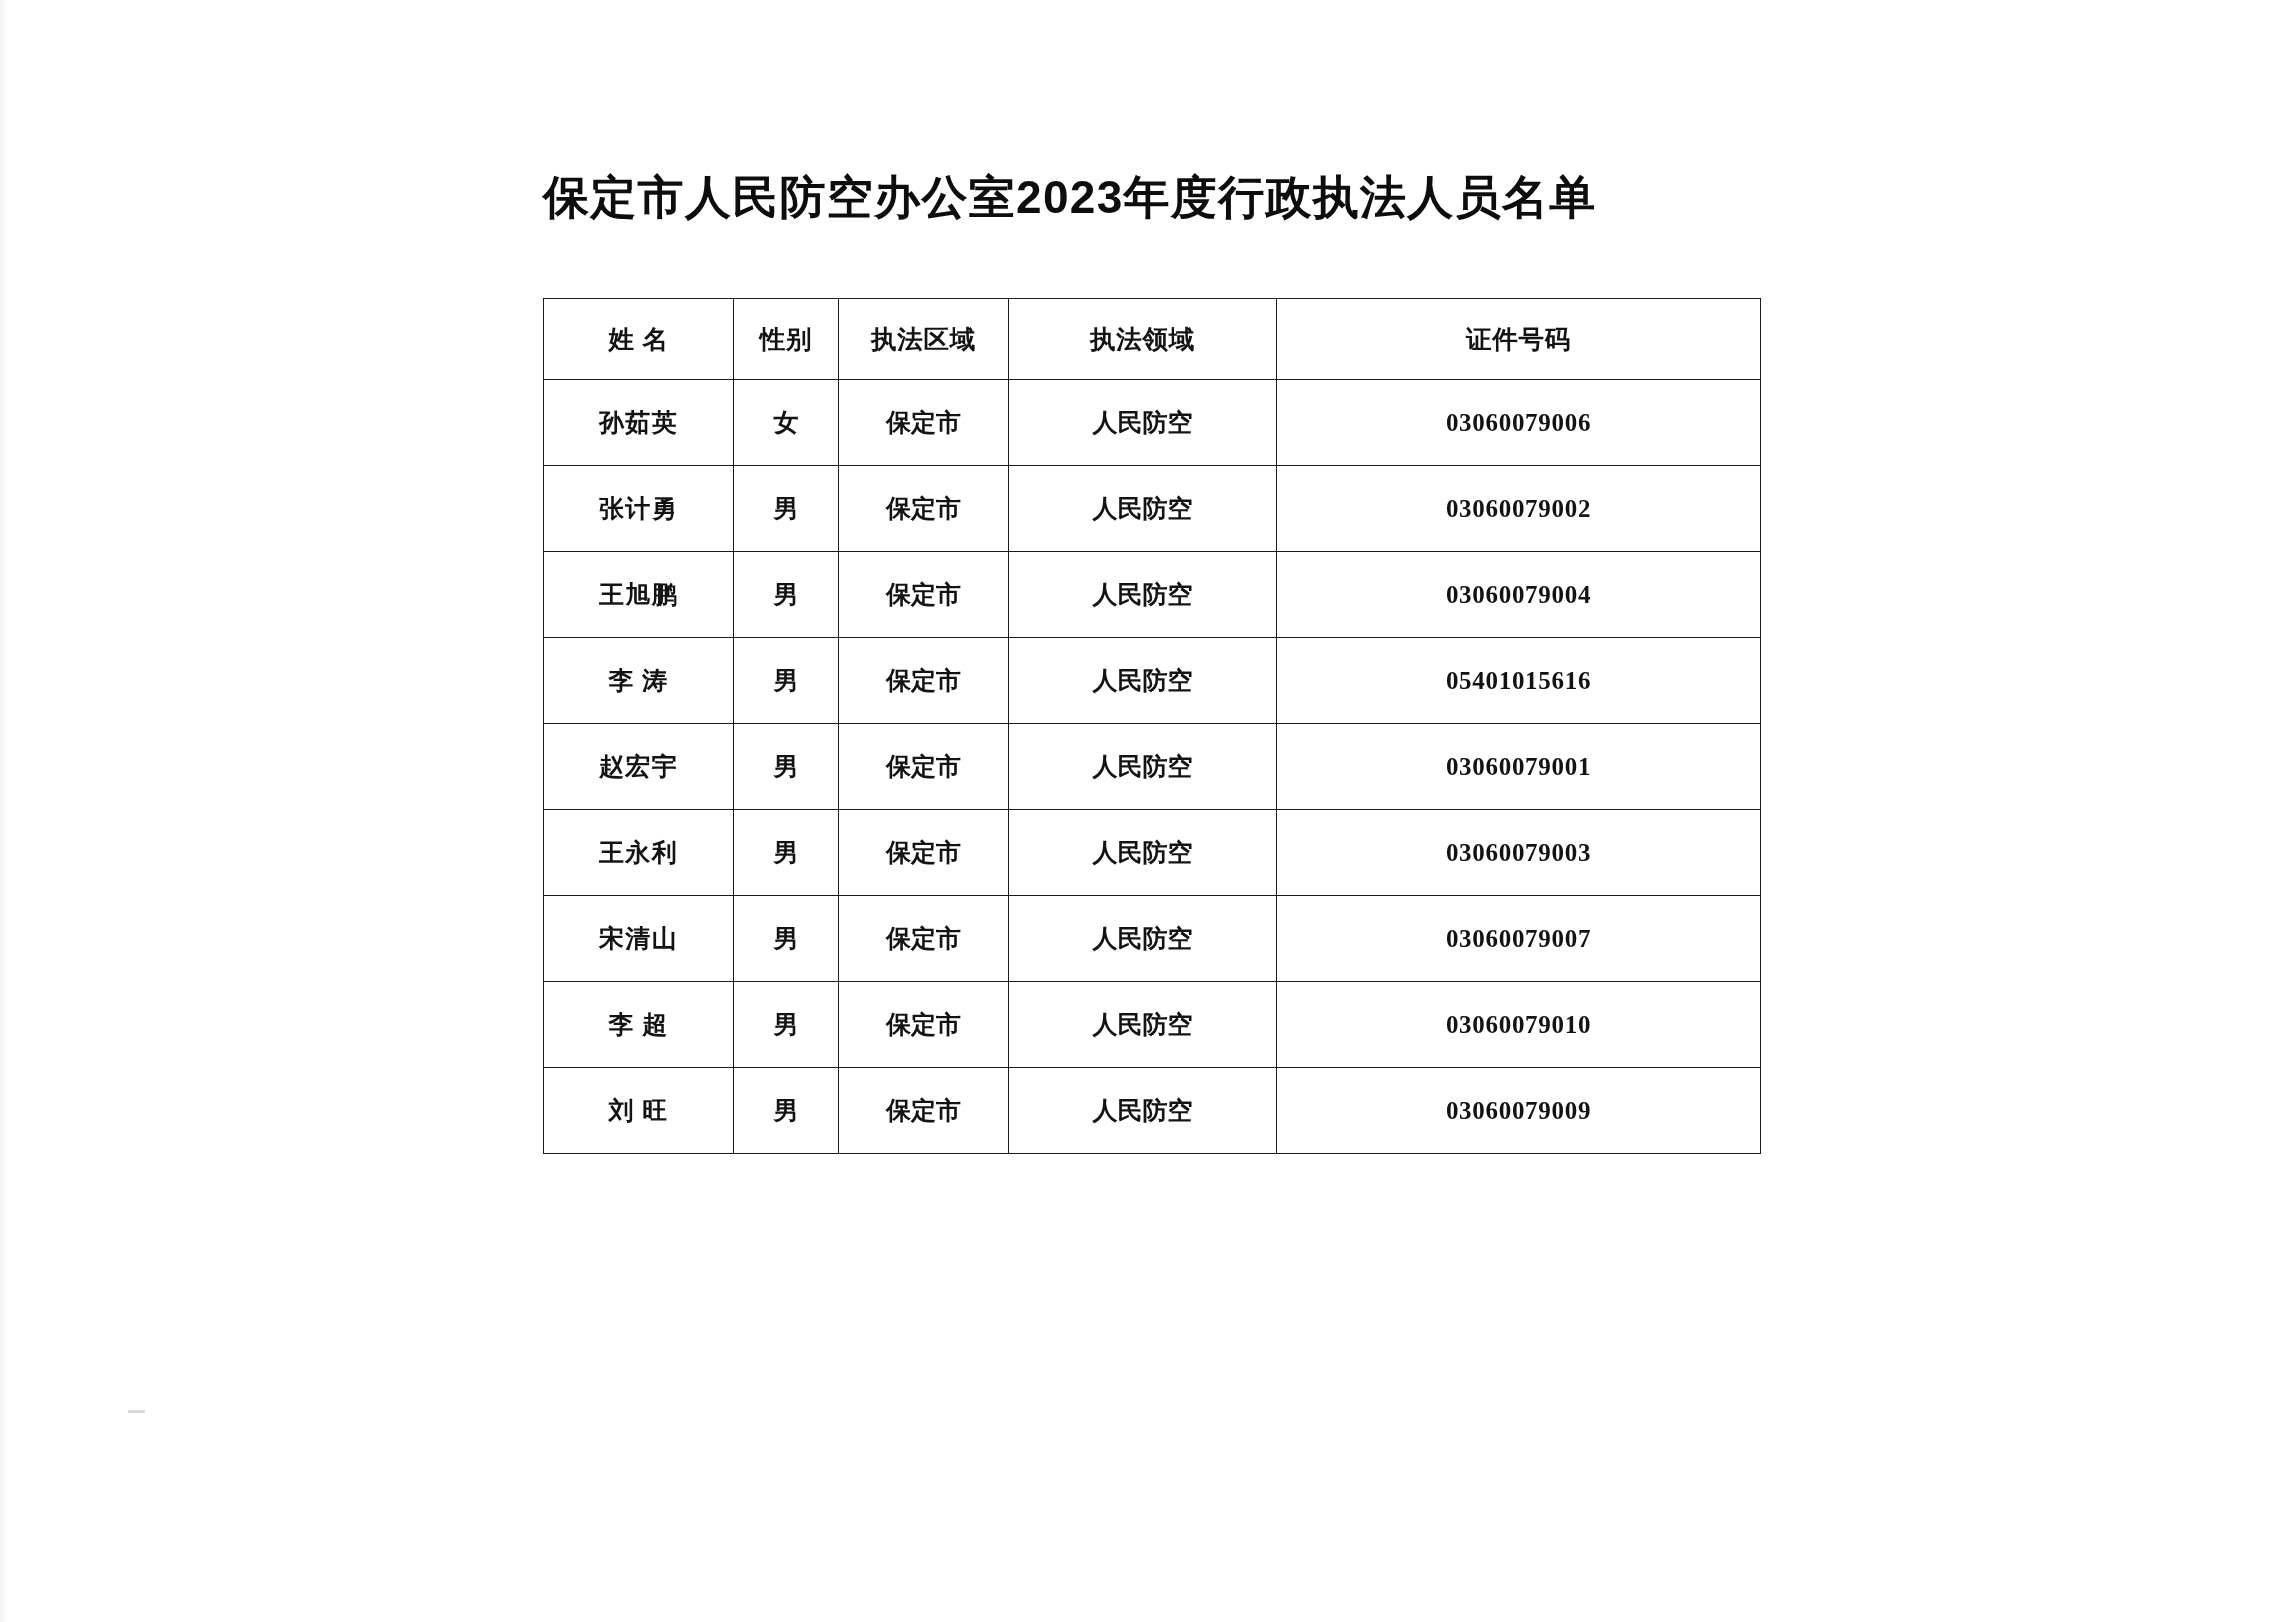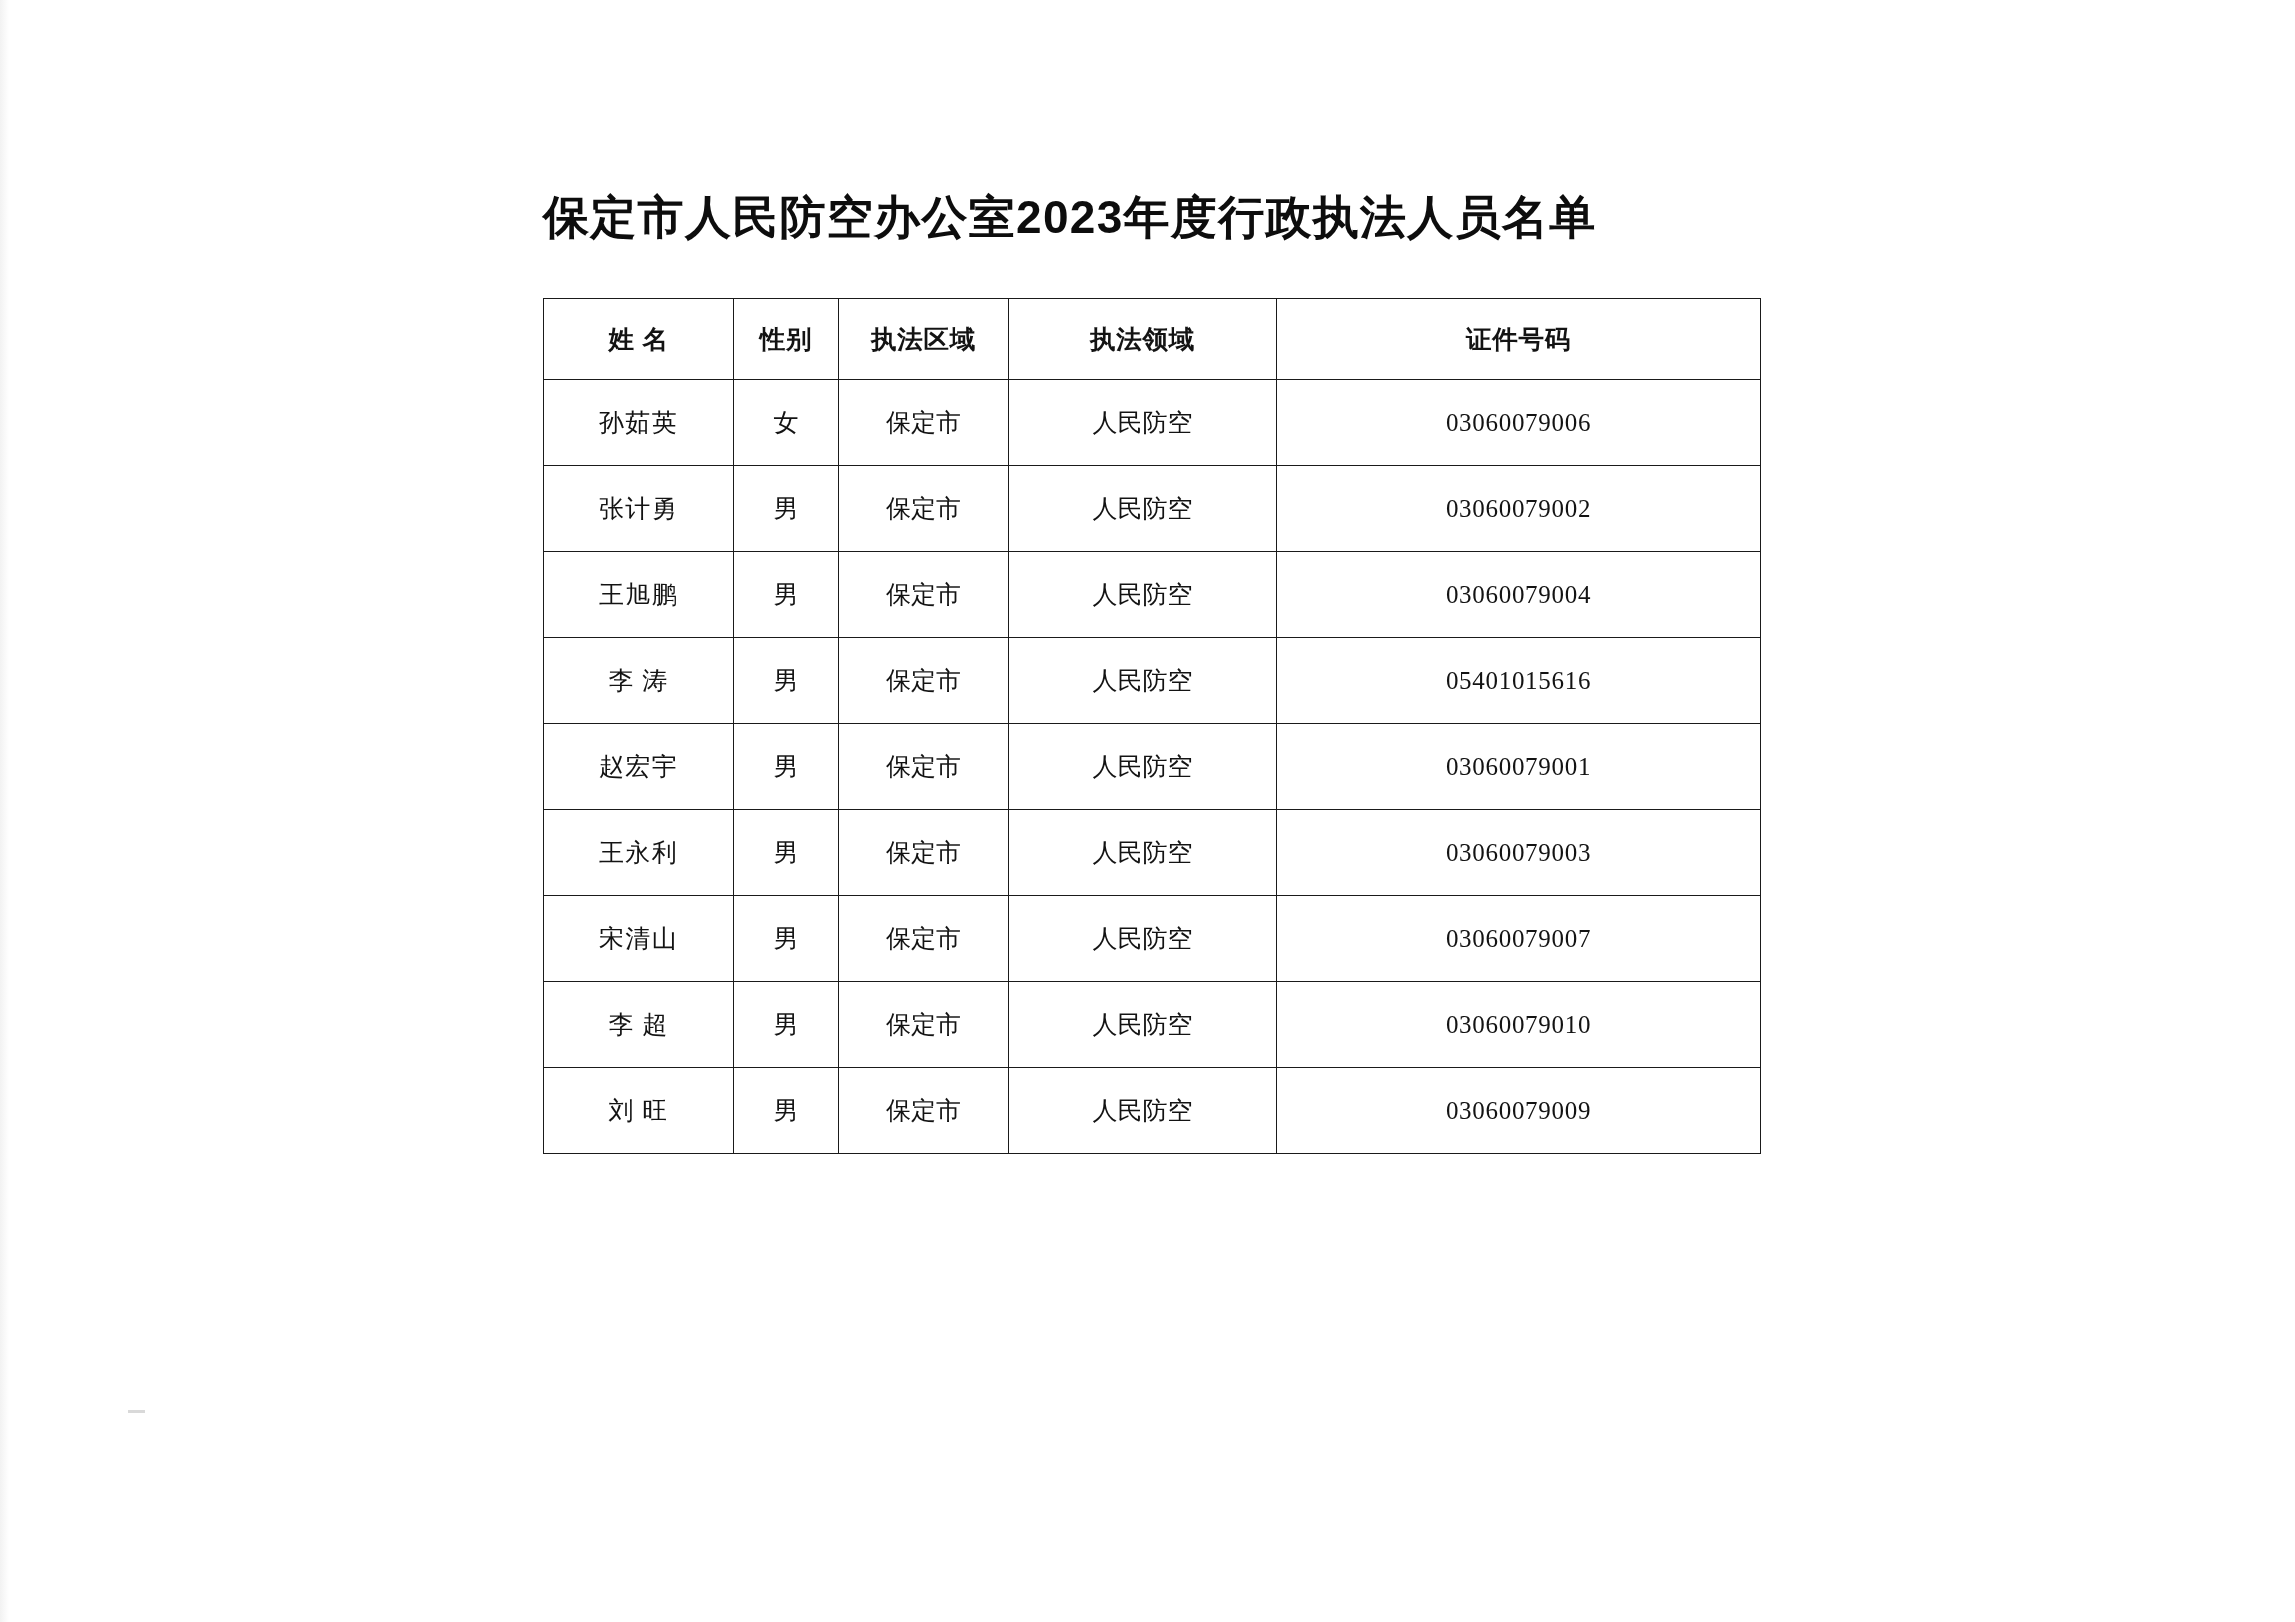--- a/index.html
+++ b/index.html
@@ -27,42 +27,41 @@
     position: absolute;
     left: 543px;
     top: 167px;
     width: 1243px;
     font-family: "Liberation Sans", "DejaVu Sans", sans-serif;
     font-weight: bold;
     font-size: 46px;
     letter-spacing: 1.3px;
     color: #0d0d0d;
     white-space: nowrap;
-    margin-top: 20px;
   }
   .table-wrap {
     position: absolute;
     left: 543px;
     top: 298px;
     width: 1217px;
   }
   table.roster {
     border-collapse: collapse;
     width: 1217px;
     table-layout: fixed;
     padding-left: 12px;
   }
   table.roster td, table.roster th {
     border: 1.3px solid #1a1a1a;
     text-align: center;
     vertical-align: middle;
     font-size: 25px;
     color: #131313;
     font-family: "Liberation Serif", "DejaVu Serif", serif;
-    font-weight: normal;
+    font-weight: bold;
     height: 85px;
     padding: 0;
   }
   table.roster thead th {
     font-family: "Liberation Sans", "DejaVu Sans", sans-serif;
     font-weight: bold;
     font-size: 25.5px;
     height: 80px;
     letter-spacing: 0.7px;
   }

